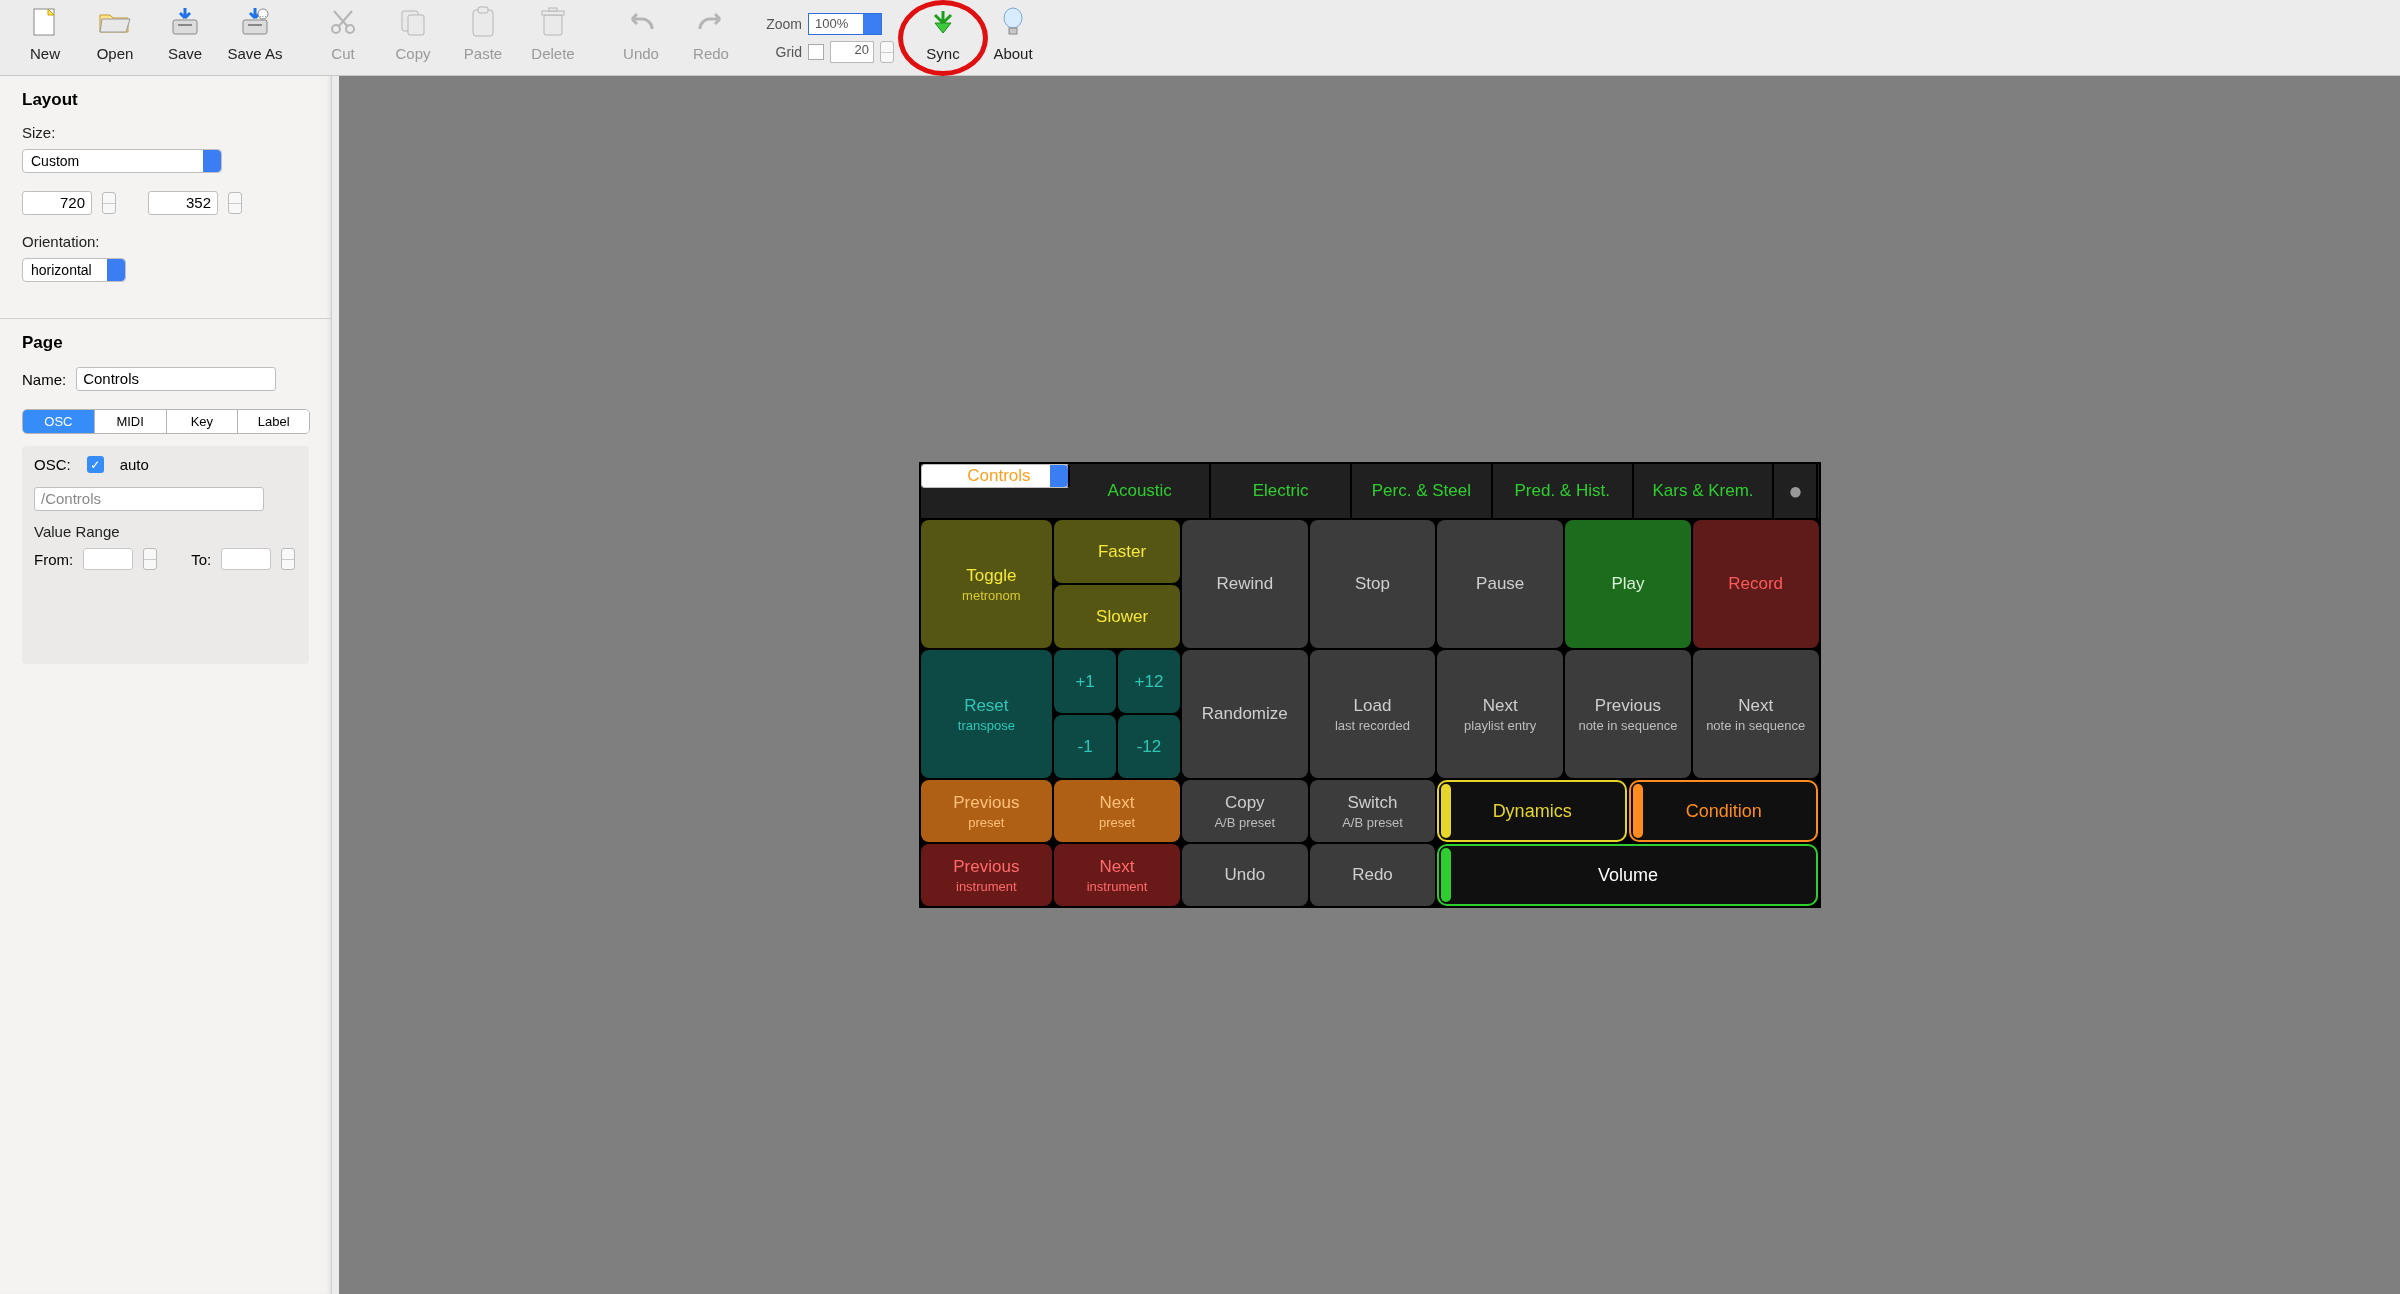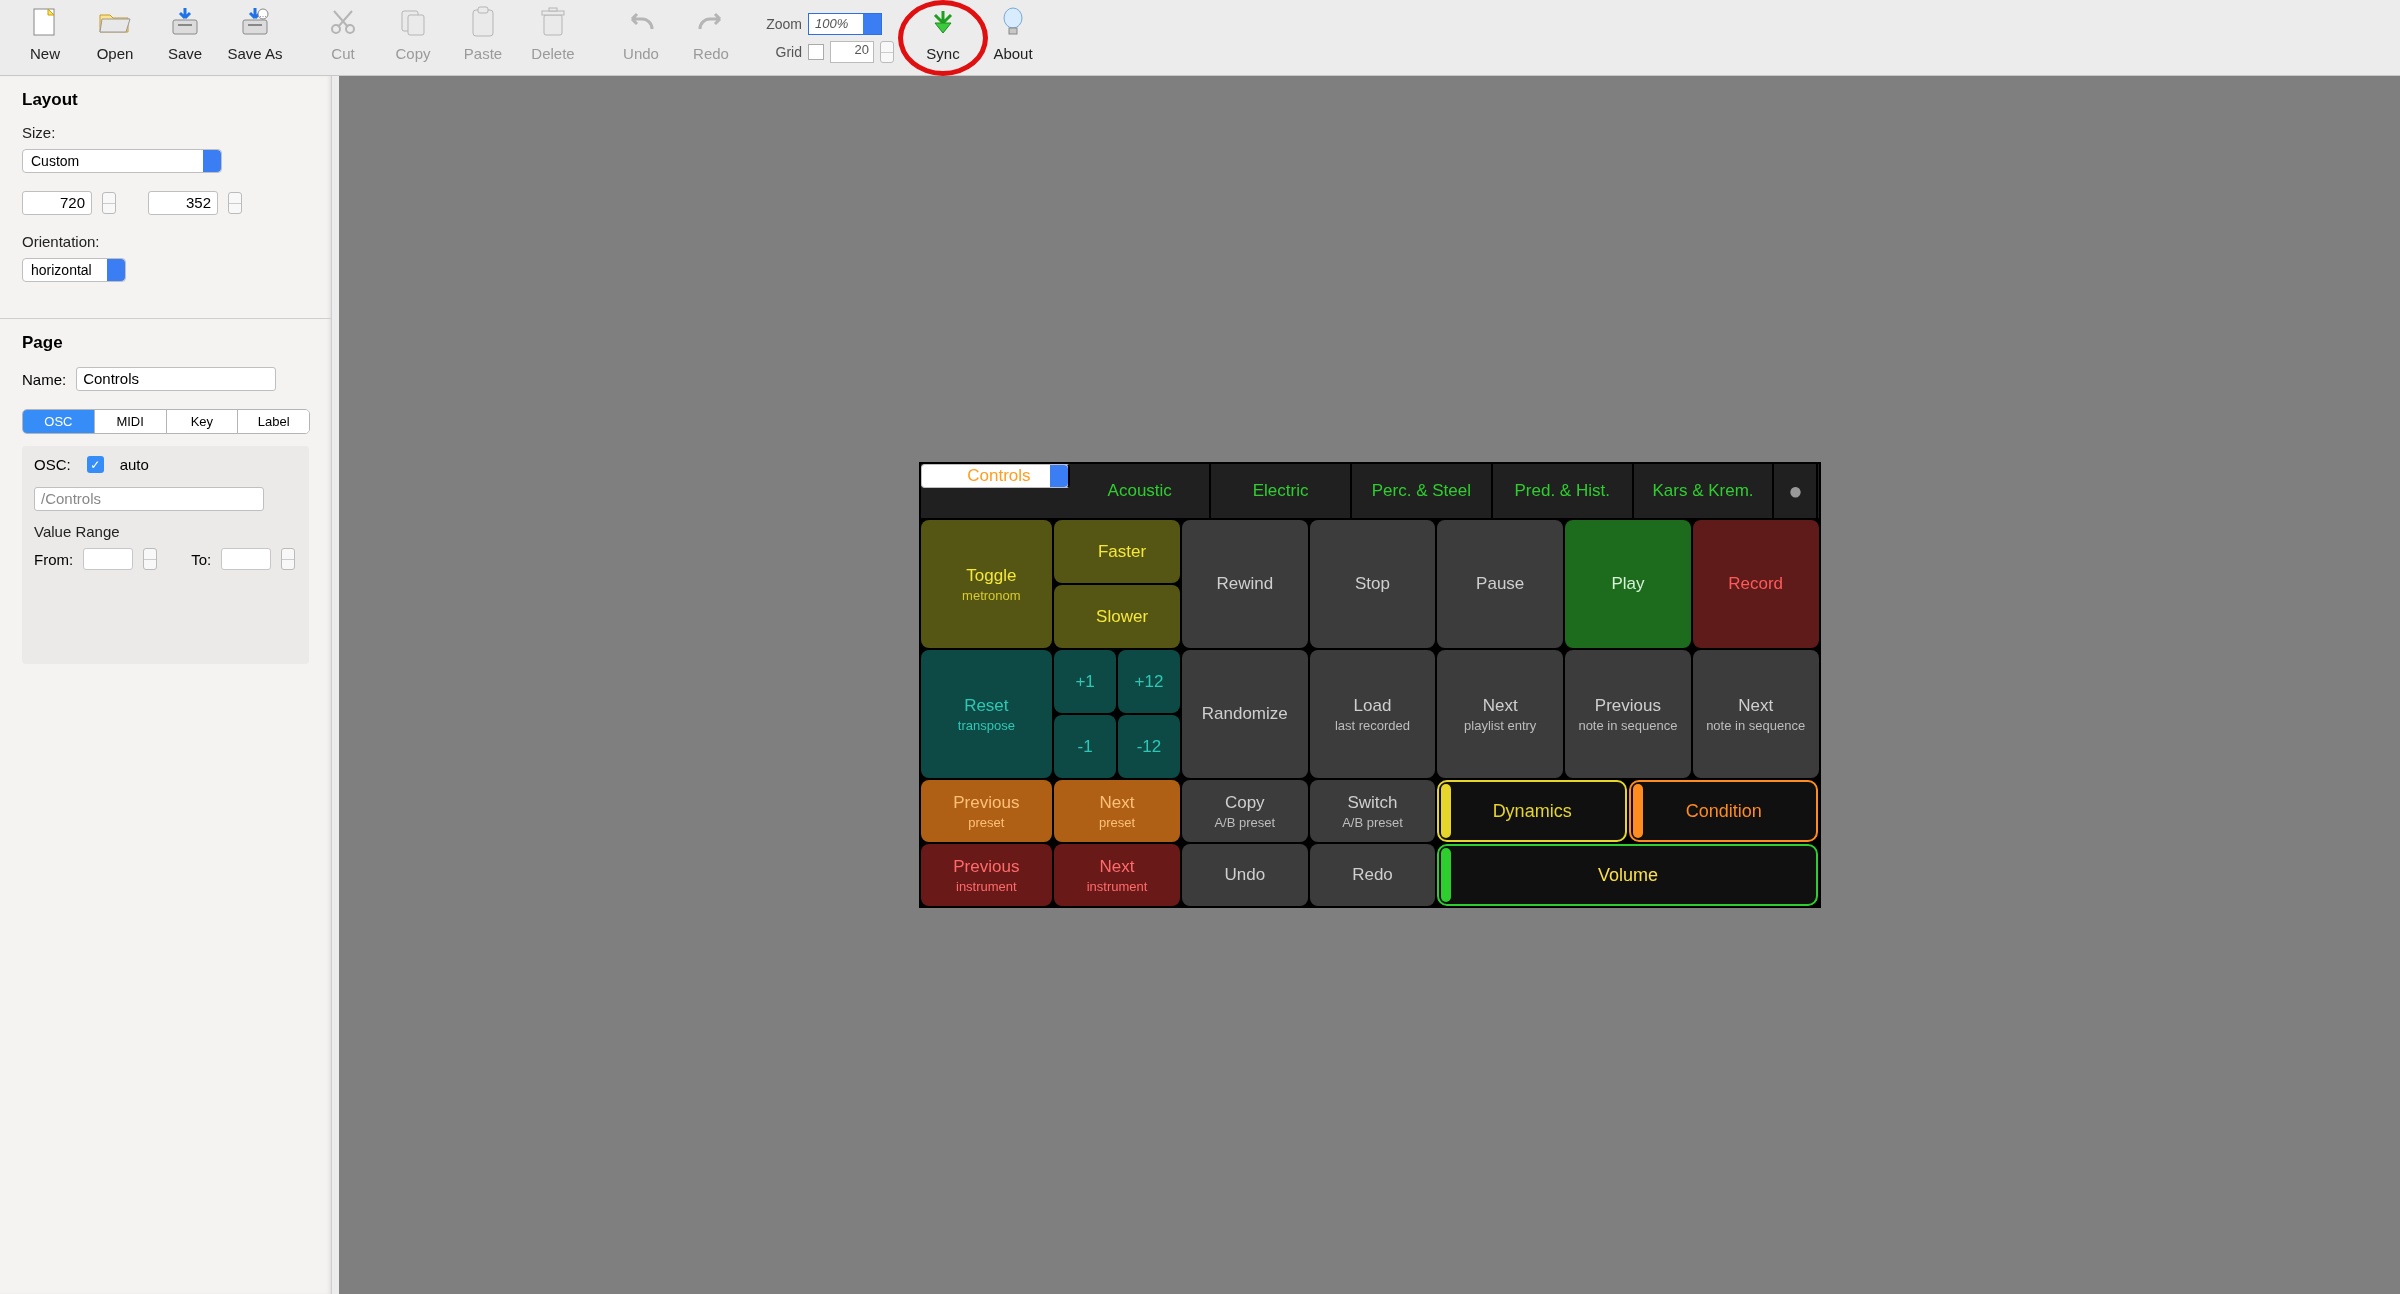--- a/index.html
+++ b/index.html
@@ -11,21 +11,21 @@
   .tb-btn { display:flex; flex-direction:column; align-items:center; justify-content:flex-start; width:70px; height:68px; font-size:14px; color:#222; cursor:pointer; }
   .tb-btn.dis { color:#9a9a9a; }
   .tb-icon { width:36px; height:36px; margin-bottom:5px; display:flex; align-items:center; justify-content:center; }
   .tb-label { font-size:15px; }
   .tb-sep { width:18px; }
   .tb-zoomgrid { display:flex; flex-direction:column; gap:6px; margin:0 14px; height:68px; justify-content:center; }
   .zg-row { display:flex; align-items:center; gap:6px; font-size:14px; color:#555; }
   .zg-row label { width:42px; text-align:right; }
   .zoom-sel { width:74px; height:22px; border:1px solid #2f6fe0; background:#fff; font-size:13px; position:relative; }
   .zoom-sel::after { content:""; position:absolute; right:0; top:0; bottom:0; width:18px; background:#3b7ef3; }
-  .zoom-sel span { position:relative; z-index:1; padding-left:6px; line-height:20px;font-style:italic; }
+  .zoom-sel span { position:relative; z-index:1; padding-left:6px; line-height:20px; }
   .gridchk { width:16px; height:16px; border:1px solid #aaa; background:#fff; }
   .gridnum { width:44px; height:22px; border:1px solid #bbb; background:#fff; font-size:13px; text-align:right; padding-right:4px; }
   .spin { width:14px; height:22px; border:1px solid #bbb; border-radius:3px; background:#f8f8f8; display:flex; flex-direction:column; }
   .spin::before,.spin::after { content:""; flex:1; }
   .spin::before { border-bottom:1px solid #ccc; }
 
   .sync-circle { position:relative; }
   .sync-circle::before { content:""; position:absolute; width:80px; height:66px; border:5px solid #e01010; border-radius:50%; left:-10px; top:-4px; pointer-events:none; }
 
   
@@ -67,21 +67,21 @@
   .orangebg { background:#b06015; color:#ffc07a; }
   .orangebg small{ color:#ffc07a; }
   .redbg { background:#6a1919; color:#ff6b6b; }
   .redbg small{ color:#ff6b6b; }
   .greenbg { background:#1d6b1d; color:#d6f2d6; }
   .darkred { background:#5f1a1a; color:#ff5a5a; }
   .slider { background:#101010; border:2px solid; border-radius:10px; position:relative; display:flex; align-items:center; justify-content:center; font-size:18px; }
   .slider .bar { position:absolute; left:2px; top:2px; bottom:2px; width:10px; border-radius:6px; }
   .sl-yellow { border-color:#e6d52a; color:#e6d52a; } .sl-yellow .bar{ background:#e6d52a; }
   .sl-orange { border-color:#ff8c1f; color:#ff8c1f; } .sl-orange .bar{ background:#ff8c1f; }
-  .sl-green  { border-color:#2fce2f; color:#fde047; } .sl-green  .bar{ background:#2fce2f; }
+  .sl-green  { border-color:#2fce2f; color:#ffffff; } .sl-green  .bar{ background:#2fce2f; }
   .split { display:flex; flex-direction:column; gap:2px; }
   .split .cell { flex:1; border-radius:8px; }
 </style>
 </head>
 <body>
 
 <div class="toolbar">
   <div class="tb-btn">
     <div class="tb-icon">
       <svg width="32" height="32" viewBox="0 0 32 32">

